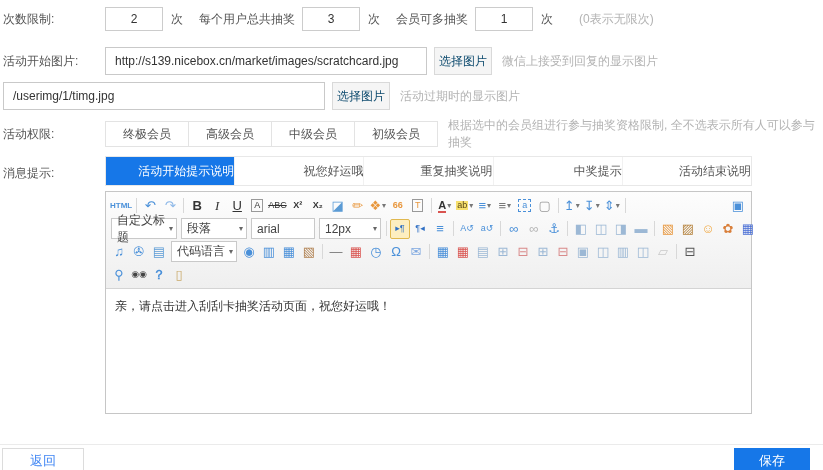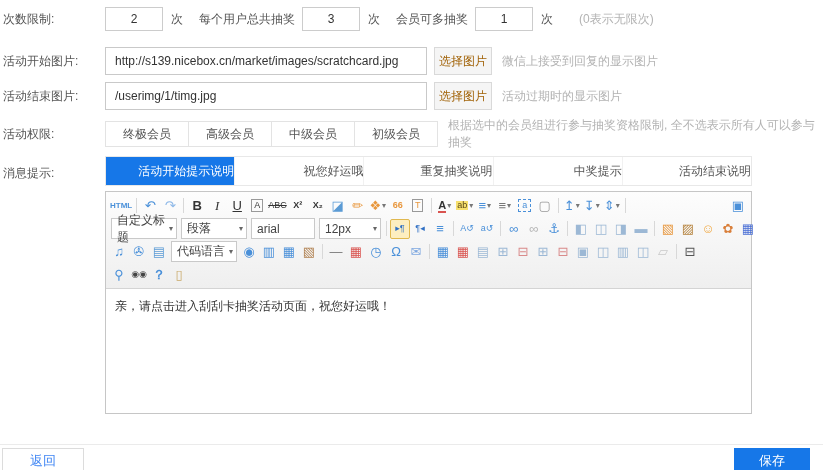--- a/index.html
+++ b/index.html
@@ -17,21 +17,21 @@
   .limit-input { width:58px; height:24px; border:1px solid #ccc; text-align:center;
     color:#333; font-size:12px; outline:none; }
   .limit-suffix { margin:0 16px 0 8px; }
 
   
   .row-img { margin-top:16px; height:28px; }
   .row-img + .row-img { margin-top:7px; }
   .url-input { width:322px; height:28px; border:1px solid #c9c9c9; padding:0 9px;
     font-size:12px; color:#333; outline:none; }
   .pick-btn { height:28px; width:58px; margin-left:7px; background:#f5f5f5;
-    border:1px solid #d9d9d9; color:#a16207; font-size:12px; cursor:pointer; }
+    border:1px solid #d9d9d9; color:#0c4a6e; font-size:12px; cursor:pointer; }
 
   
   .row-perm { margin-top:11px; height:26px; }
   .member-btn { height:26px; width:84px; background:#fff; border:1px solid #e3e3e3;
     color:#555; font-size:12px; cursor:pointer; margin-left:-1px; }
   .member-btn:first-child { margin-left:0; }
 
   
   .row-msg { margin-top:9px; align-items:flex-start; }
   .msg-col { width:647px; }
@@ -99,21 +99,20 @@
   </div>
 
   <div class="row row-img">
     <span class="rlabel">活动开始图片:</span>
     <input type="text" class="url-input" value="http://s139.nicebox.cn/market/images/scratchcard.jpg" style="">
     <button type="button" class="pick-btn">选择图片</button>
     <span class="hint">微信上接受到回复的显示图片</span>
   </div>
 
   <div class="row row-img">
-    <span class="rlabel">活动结束图片:</span>
     <input type="text" class="url-input" value="/userimg/1/timg.jpg" style="">
     <button type="button" class="pick-btn">选择图片</button>
     <span class="hint">活动过期时的显示图片</span>
   </div>
 
   <div class="row row-perm">
     <span class="rlabel">活动权限:</span>
     <div style="display:flex;">
         <button class="member-btn" type="button">终极会员</button>
         <button class="member-btn" type="button">高级会员</button>

